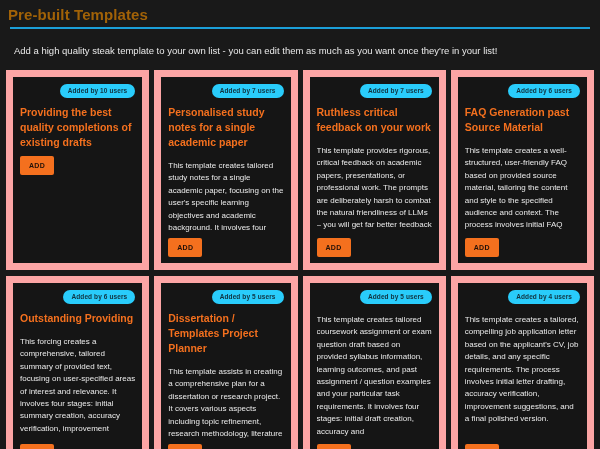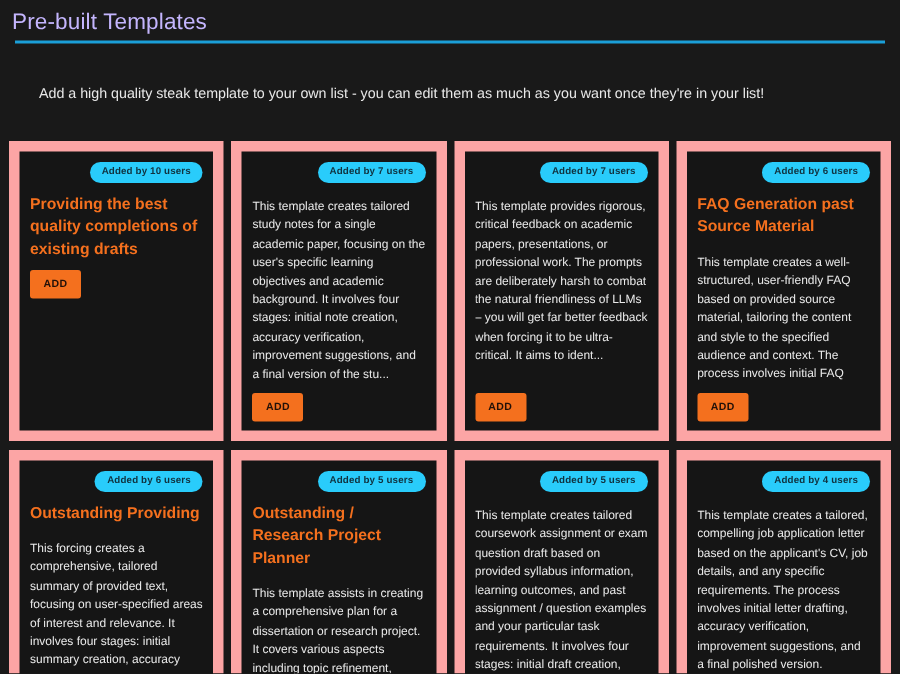--- a/index.html
+++ b/index.html
@@ -19,41 +19,41 @@
     position: relative;
     overflow: hidden;
     box-sizing: border-box;
   }
 
   .page-header {
     padding: 4px 8px 0 8px;
   }
 
   .page-title {
-    color: #c4b5fd;
+    color: #a16207;
     font-size: 15px;
-    font-weight: normal;
+    font-weight: bold;
     letter-spacing: 0.1px;
     margin: 0;
     padding: 2px 0 3px 0;
     line-height: 17px;
   }
 
   .title-rule {
     height: 2px;
     background: #1b9fd8;
     margin: 1px 2px 0 2px;
   }
 
   .page-subtitle {
     color: #e8e8e8;
     font-size: 9.5px;
     line-height: 12px;
     padding: 12px 2px 9px 2px;
-    margin: 16px;
+    margin: 4px;
     white-space: nowrap;
   }
 
   .grid {
     display: grid;
     grid-template-columns: repeat(4, 1fr);
     gap: 6px 5px;
     padding: 0 6px;
     box-sizing: border-box;
   }
@@ -147,30 +147,32 @@
       <div class="card-title">Providing the best quality completions of existing drafts</div>
       <div class="card-footer">
         <button class="add-btn">ADD</button>
       </div>
     </div>
 
     <div class="card">
       <div class="badge-row">
         <span class="badge">Added by 7 users</span>
       </div>
+      <div class="card-title">Personalised study notes for a single academic paper</div>
       <div class="card-desc">This template creates tailored study notes for a single academic paper, focusing on the user's specific learning objectives and academic background. It involves four stages: initial note creation, accuracy verification, improvement suggestions, and a final version of the stu...</div>
       <div class="card-footer">
         <button class="add-btn">ADD</button>
       </div>
     </div>
 
     <div class="card">
       <div class="badge-row">
         <span class="badge">Added by 7 users</span>
       </div>
+      <div class="card-title">Ruthless critical feedback on your work</div>
       <div class="card-desc">This template provides rigorous, critical feedback on academic papers, presentations, or professional work. The prompts are deliberately harsh to combat the natural friendliness of LLMs – you will get far better feedback when forcing it to be ultra-critical. It aims to ident...</div>
       <div class="card-footer">
         <button class="add-btn">ADD</button>
       </div>
     </div>
 
     <div class="card">
       <div class="badge-row">
         <span class="badge">Added by 6 users</span>
       </div>
@@ -189,21 +191,21 @@
       <div class="card-desc">This forcing creates a comprehensive, tailored summary of provided text, focusing on user-specified areas of interest and relevance. It involves four stages: initial summary creation, accuracy verification, improvement suggestions, and a final polished version.</div>
       <div class="card-footer">
         <button class="add-btn">ADD</button>
       </div>
     </div>
 
     <div class="card row2-card">
       <div class="badge-row">
         <span class="badge">Added by 5 users</span>
       </div>
-      <div class="card-title">Outstanding / Research Project Planner</div>
+      <div class="card-title">Dissertation / Templates Project Planner</div>
       <div class="card-desc">This template assists in creating a comprehensive plan for a dissertation or research project. It covers various aspects including topic refinement, research methodology, literature review planning, ethics, practical considerations and project timeline. The process involves ...</div>
       <div class="card-footer">
         <button class="add-btn">ADD</button>
       </div>
     </div>
 
     <div class="card row2-card">
       <div class="badge-row">
         <span class="badge">Added by 5 users</span>
       </div>

